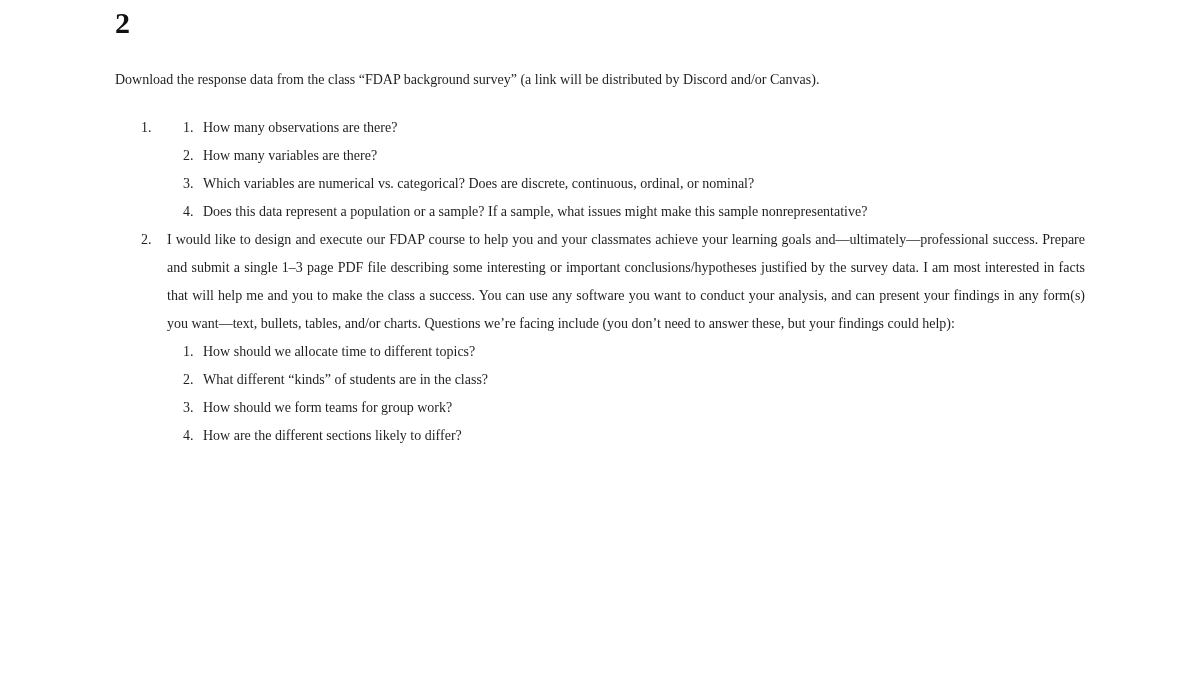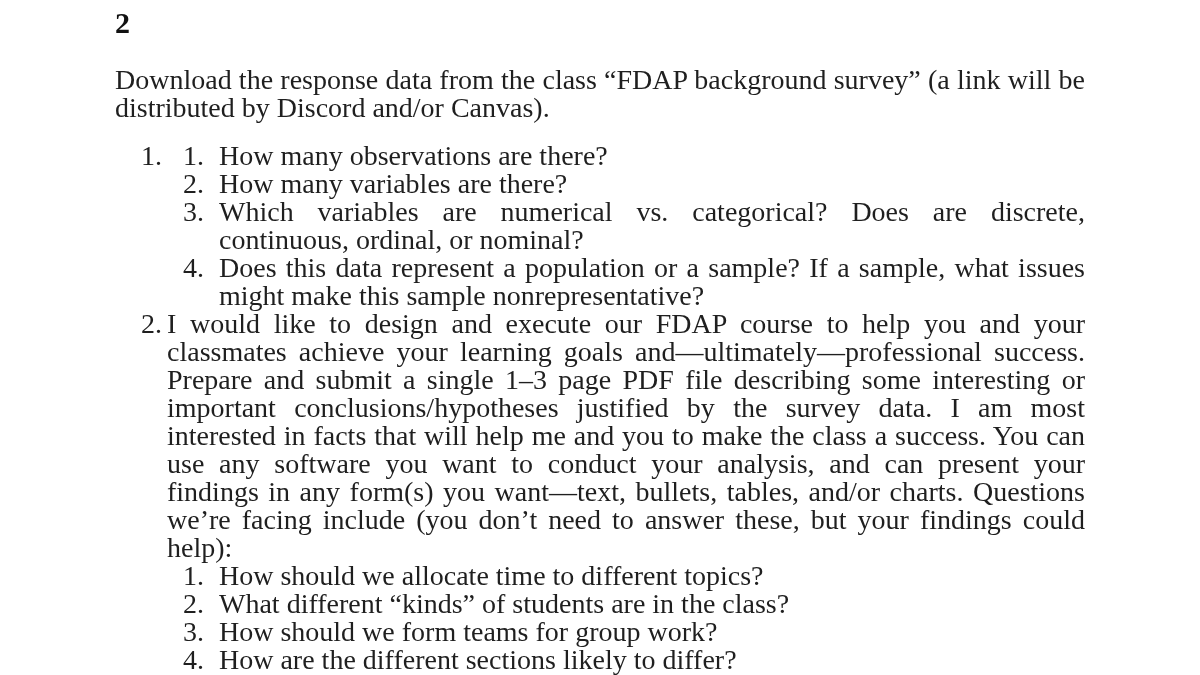--- a/index.html
+++ b/index.html
@@ -25,21 +25,21 @@
     font-size: 30px;
     font-weight: bold;
     letter-spacing: 0.2px;
     margin: 0 0 26px 0;
     color: #111111;
   }
   .section-number {
     margin-right: 26px;
   }
   .body-text {
-    font-size: 28px;
+    font-size: 14px;
     line-height: 28px;
   }
   .intro {
     text-align: justify;
     margin: 0 0 20px 0;
   }
   .l1-item { position: relative; }
   .l1-marker {
     position: absolute;
     left: 26px;
@@ -47,21 +47,21 @@
   }
   .l1-body { margin-left: 52px; }
   .l1-text { text-align: justify; }
   .l2-item { position: relative; }
   .l2-marker {
     position: absolute;
     left: 16px;
     top: 0;
   }
   .l2-text {
-    margin-left: 52px;
+    margin-left: 36px;
     text-align: justify;
   }
   .bold-lead { font-weight: bold; }
   .module-link {
     color: #3a57b7;
     text-decoration: none;
     cursor: pointer;
   }
 </style>
 </head>

